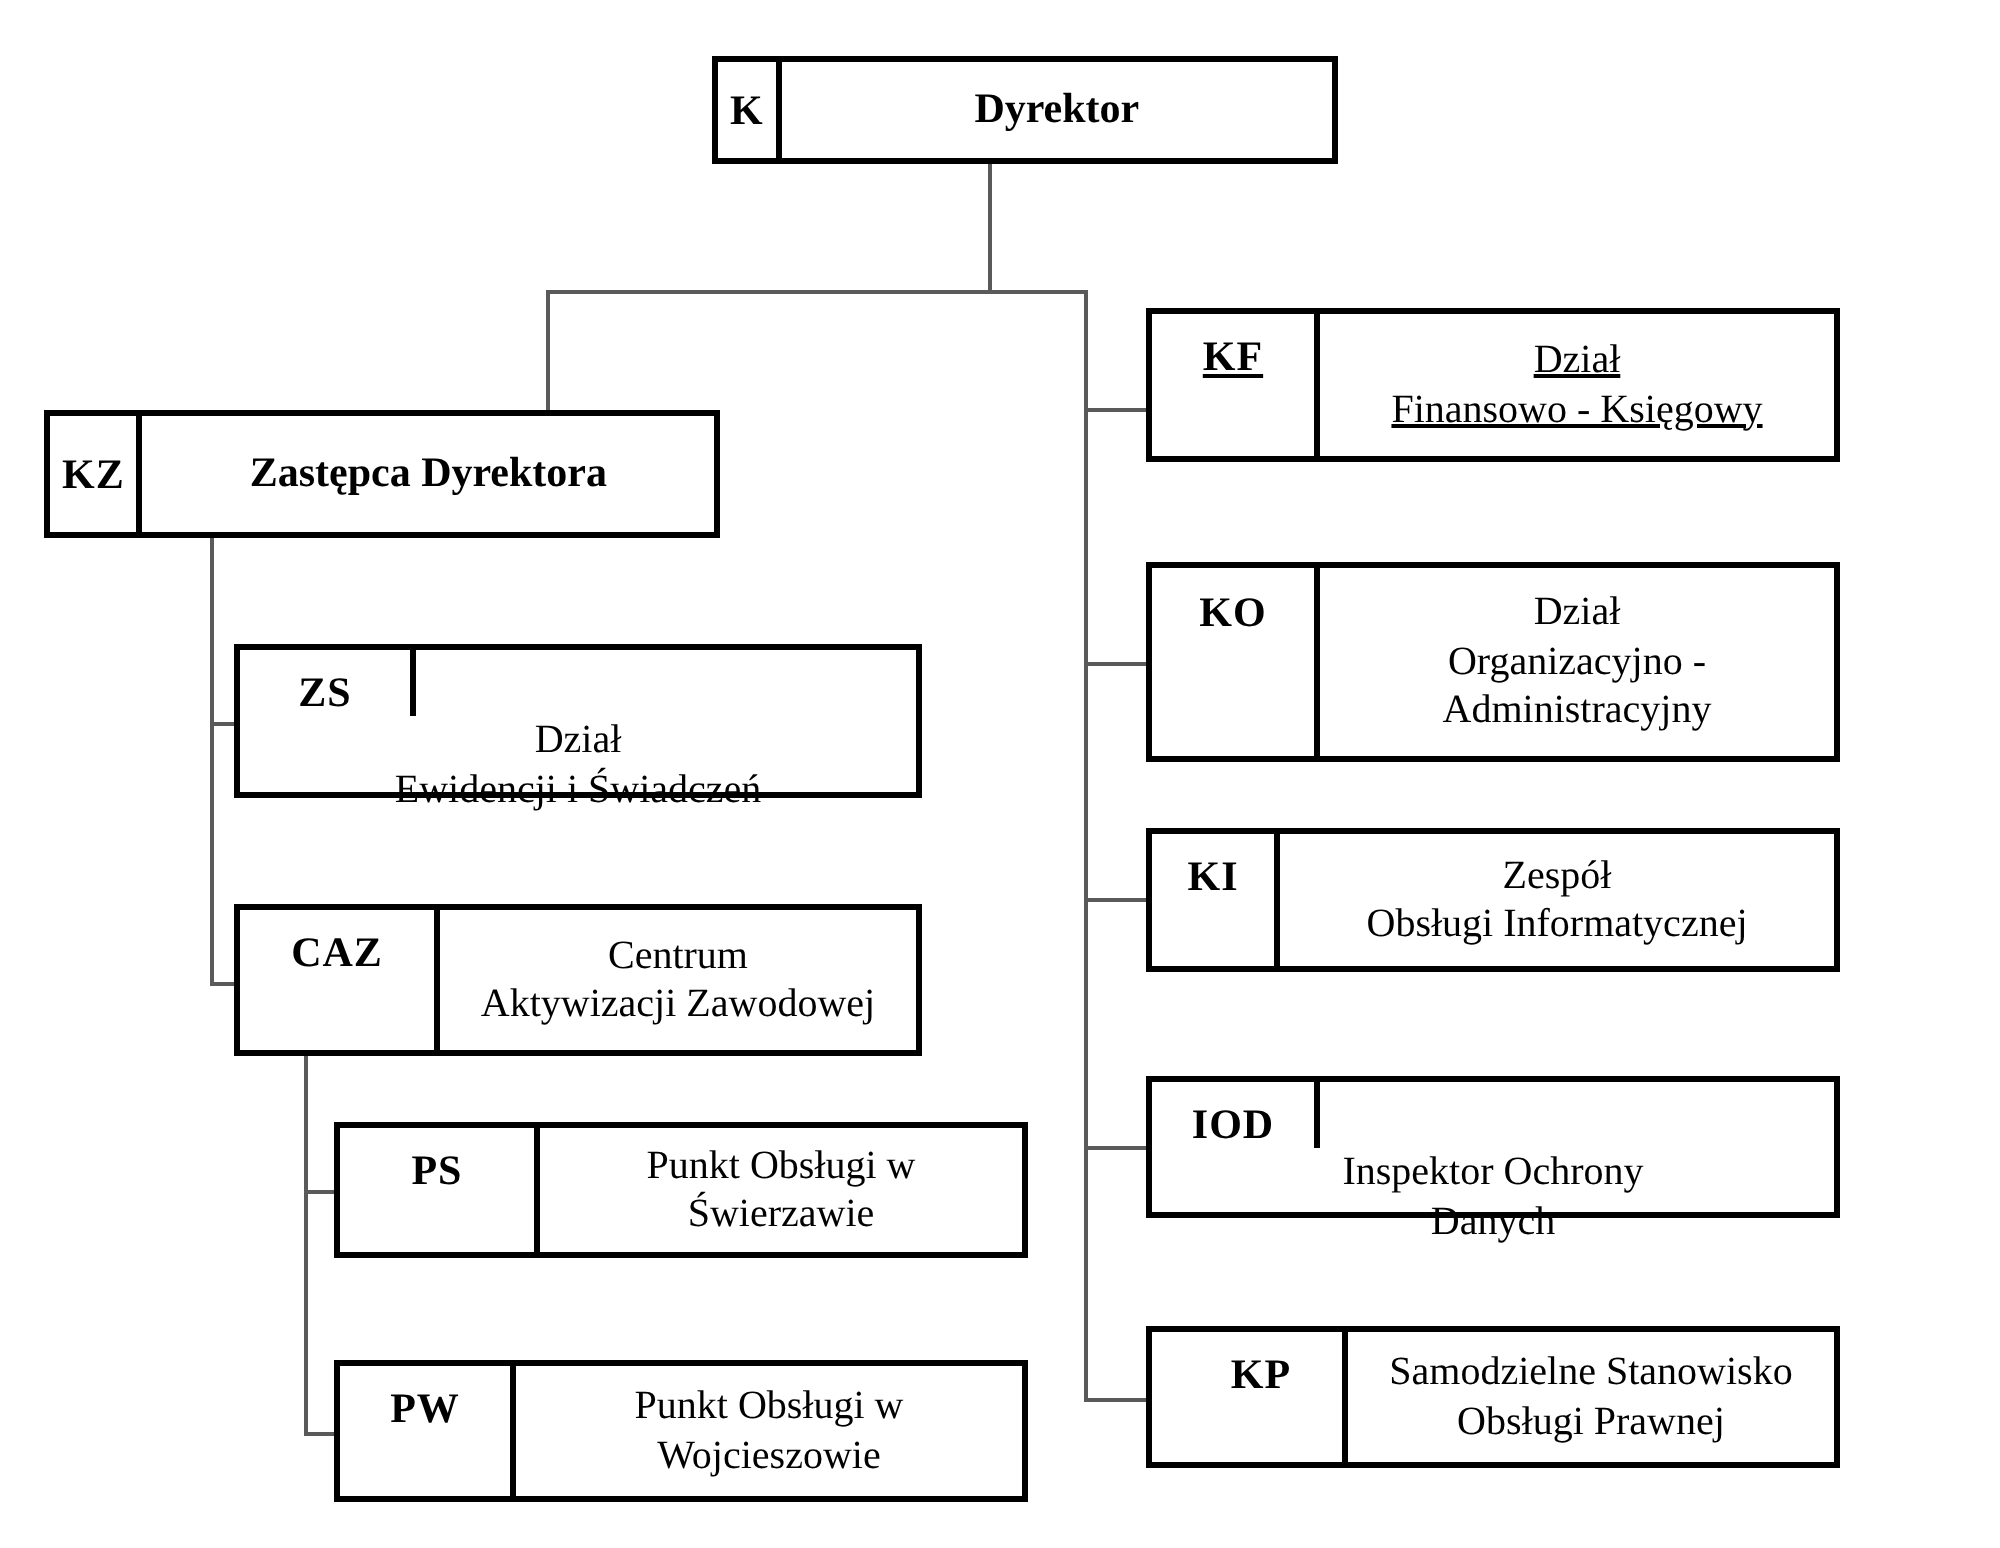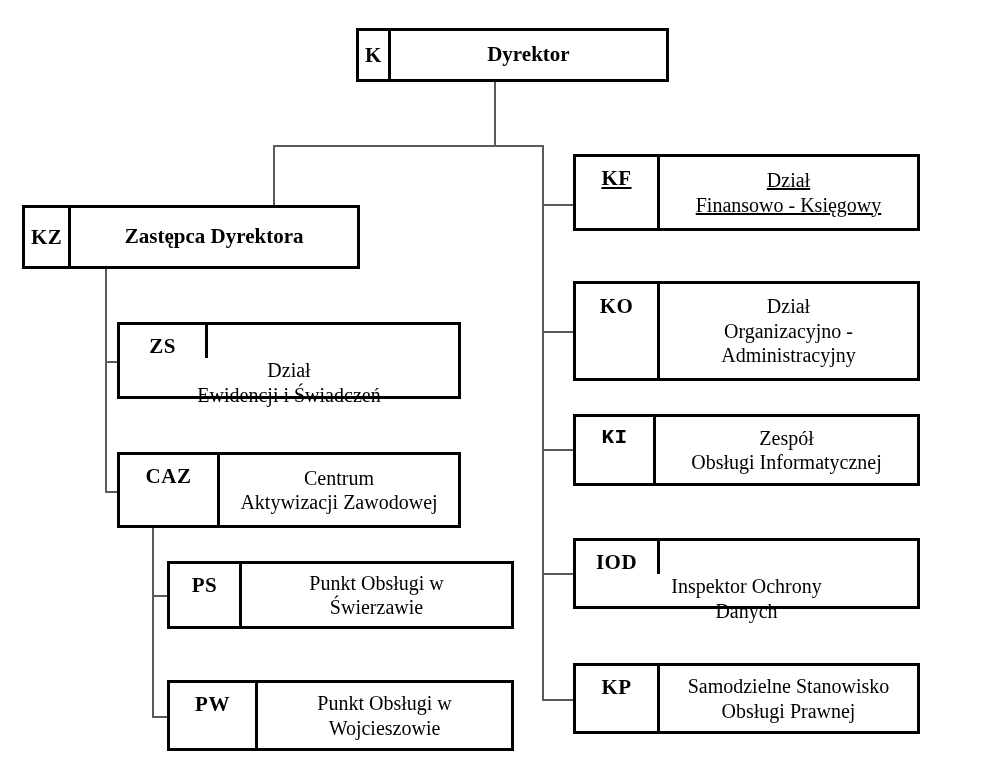--- a/index.html
+++ b/index.html
@@ -113,21 +113,21 @@
 Ewidencji i Świadczeń</span>
   </div>
 
   <div class="node multiline" style="left:117px; top:452px; width:344px; height:76px;">
     <span class="code" style="width:100px;">CAZ</span>
     <span class="title">Centrum
 Aktywizacji Zawodowej</span>
   </div>
 
   <div class="node multiline" style="left:167px; top:561px; width:347px; height:68px;">
-    <span class="code" style="width:72px;font-family:Liberation Serif, serif;">PS</span>
+    <span class="code" style="width:100px;font-family:Liberation Serif, serif;">PS</span>
     <span class="title">Punkt Obsługi w
 Świerzawie</span>
   </div>
 
   <div class="node multiline" style="left:167px; top:680px; width:347px; height:71px;">
     <span class="code" style="width:88px;text-align:center;">PW</span>
     <span class="title">Punkt Obsługi w
 Wojcieszowie</span>
   </div>
 
@@ -138,30 +138,30 @@
   </div>
 
   <div class="node multiline tall" style="left:573px; top:281px; width:347px; height:100px;">
     <span class="code" style="width:84px;">KO</span>
     <span class="title">Dział
 Organizacyjno -
 Administracyjny</span>
   </div>
 
   <div class="node multiline" style="left:573px; top:414px; width:347px; height:72px;">
-    <span class="code" style="width:80px;font-family:Liberation Mono, monospace;">KI</span>
+    <span class="code" style="width:64px;">KI</span>
     <span class="title">Zespół
 Obsługi Informatycznej</span>
   </div>
 
   <div class="node multiline" style="left:573px; top:538px; width:347px; height:71px;flex-direction:column;">
     <span class="code" style="width:84px;">IOD</span>
     <span class="title">Inspektor Ochrony
 Danych</span>
   </div>
 
-  <div class="node multiline" style="left:573px; top:663px; width:347px; height:71px;">
+  <div class="node multiline" style="left:573px; top:663px; width:347px; height:71px;padding-left:14px;">
     <span class="code" style="width:84px;">KP</span>
     <span class="title">Samodzielne Stanowisko
 Obsługi Prawnej</span>
   </div>
 
 </div>
 
 </body></html>

